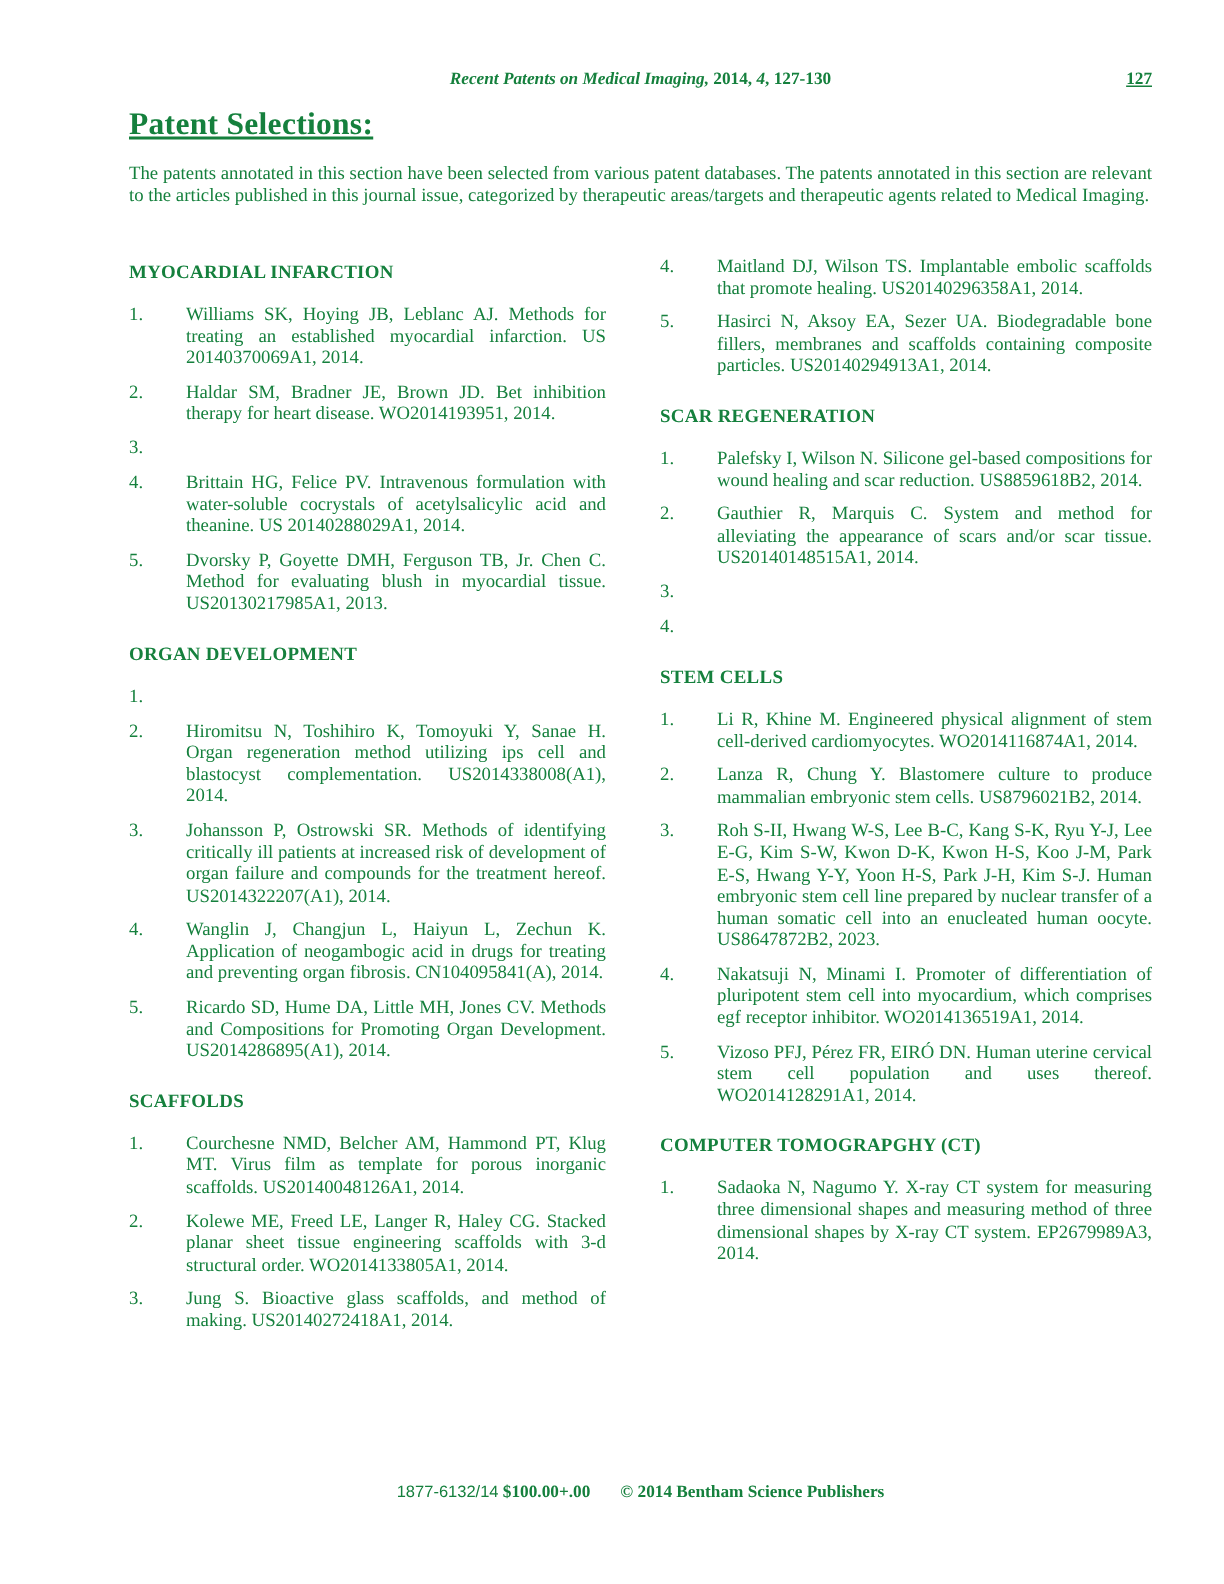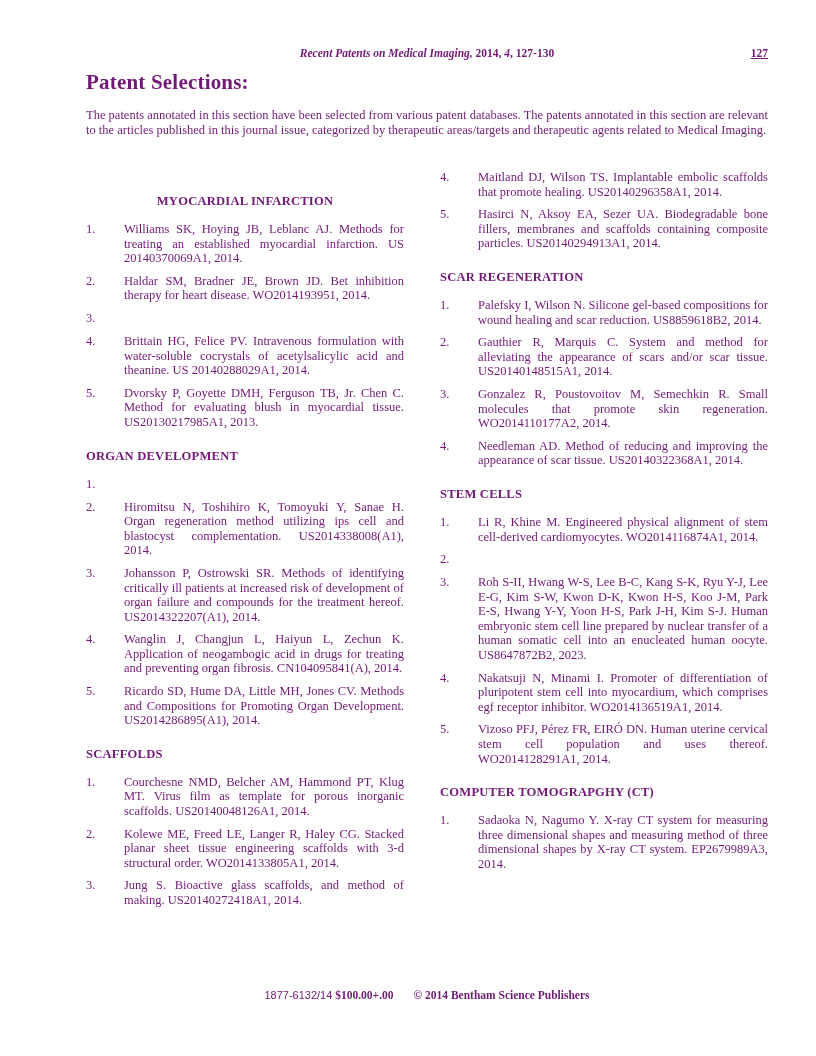--- a/index.html
+++ b/index.html
@@ -1,48 +1,48 @@
 <!DOCTYPE html>
 <html><head>
 <meta charset="utf-8">
 <style>
   html,body{margin:0;padding:0;background:#ffffff;}
   .page{
     position:relative;
     width:816px;height:1056px;
     background:#ffffff;
     font-family:"Liberation Serif", serif;
-    color:#701a75;
+    color:#15803d;
     overflow:hidden;
   }
   .running-head{
     position:absolute;top:47px;left:86px;width:682px;height:16px;
     font-size:11.5px;font-weight:bold;
   }
   .journal-ref{
     position:absolute;left:0;right:0;text-align:center;white-space:nowrap;
   }
   .journal-ref .it{font-style:italic;}
   .page-number{position:absolute;right:0;top:0;text-decoration:underline;}
   .doc-title{
     position:absolute;top:70px;left:86px;
-    font-size:21px;font-weight:bold;letter-spacing:0.2px;
+    font-size:21px;font-weight:bold;letter-spacing:0.2px;text-decoration:underline;
   }
   .intro{
     position:absolute;top:108px;left:86px;width:682px;
     font-size:12.5px;line-height:15px;text-align:justify;
   }
   .col{position:absolute;top:170px;font-size:12.5px;}
   .col-left{left:86px;width:318px;}
   .col-right{left:440px;width:328px;}
   .section-heading{
     font-weight:bold;font-size:12.6px;letter-spacing:0.2px;
     margin:19px 0 13px 0;
   }
-  .col .block:first-child .section-heading{margin-top:24px;text-align:center;}
+  .col .block:first-child .section-heading{margin-top:4px;}
   .item{
     display:flex;align-items:flex-start;
     margin-bottom:8px;
   }
   .item .num{flex:0 0 38px;}
   .item .txt{flex:1;text-align:justify;line-height:14.6px;}
   .footer{
     position:absolute;top:989px;left:86px;width:682px;
     display:flex;justify-content:center;gap:20px;
     font-size:11.5px;font-weight:bold;white-space:nowrap;
@@ -149,36 +149,35 @@
       <div class="item">
         <span class="num">1.</span>
         <div class="txt">Palefsky I, Wilson N. Silicone gel-based compositions for wound healing and scar reduction. US8859618B2, 2014.</div>
       </div>
       <div class="item">
         <span class="num">2.</span>
         <div class="txt">Gauthier R, Marquis C. System and method for alleviating the appearance of scars and/or scar tissue. US20140148515A1, 2014.</div>
       </div>
       <div class="item">
         <span class="num">3.</span>
-        <div class="txt">Gonzalez R, Poustovoitov M, Semechkin R. Small molecules that promote skin regeneration. WO2014110177A2, 2014.</div>
-      </div>
-      <div class="item">
-        <span class="num">4.</span>
-        <div class="txt">Needleman AD. Method of reducing and improving the appearance of scar tissue. US20140322368A1, 2014.</div>
+      </div>
+      <div class="item">
+        <span class="num">4.</span>
       </div>
     </div>
 
     <div class="block">
       <div class="section-heading">STEM CELLS</div>
       <div class="item">
         <span class="num">1.</span>
         <div class="txt">Li R, Khine M. Engineered physical alignment of stem cell-derived cardiomyocytes. WO2014116874A1, 2014.</div>
       </div>
       <div class="item">
         <span class="num">2.</span>
+        <div class="txt">Lanza R, Chung Y. Blastomere culture to produce mammalian embryonic stem cells. US8796021B2, 2014.</div>
       </div>
       <div class="item">
         <span class="num">3.</span>
         <div class="txt">Roh S-II, Hwang W-S, Lee B-C, Kang S-K, Ryu Y-J, Lee E-G, Kim S-W, Kwon D-K, Kwon H-S, Koo J-M, Park E-S, Hwang Y-Y, Yoon H-S, Park J-H, Kim S-J. Human embryonic stem cell line prepared by nuclear transfer of a human somatic cell into an enucleated human oocyte. US8647872B2, 2023.</div>
       </div>
       <div class="item">
         <span class="num">4.</span>
         <div class="txt">Nakatsuji N, Minami I. Promoter of differentiation of pluripotent stem cell into myocardium, which comprises egf receptor inhibitor. WO2014136519A1, 2014.</div>
       </div>
       <div class="item">

